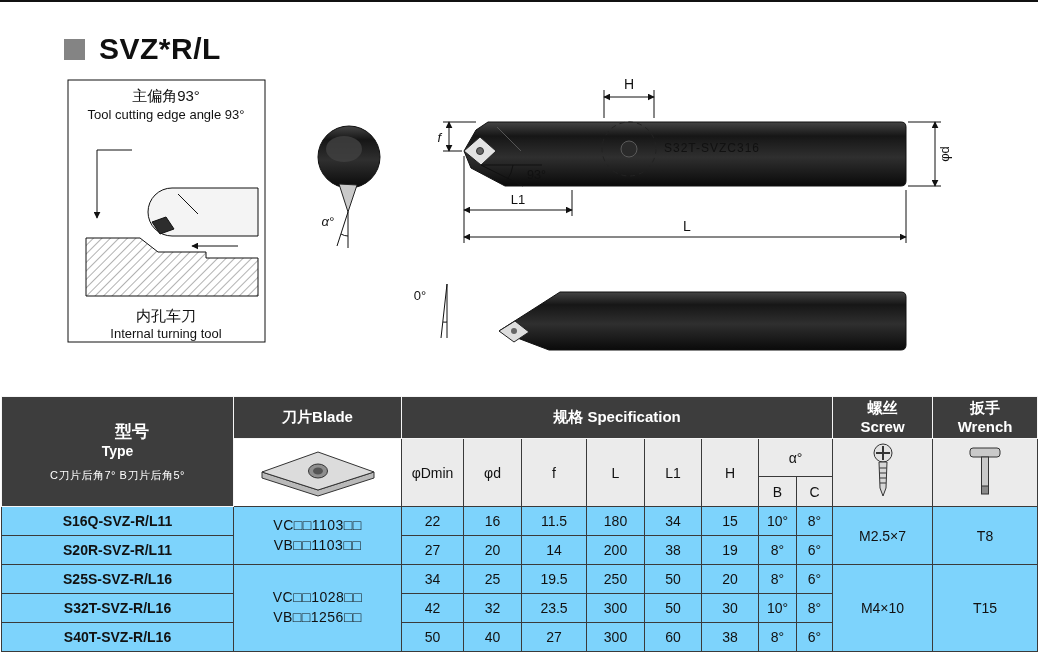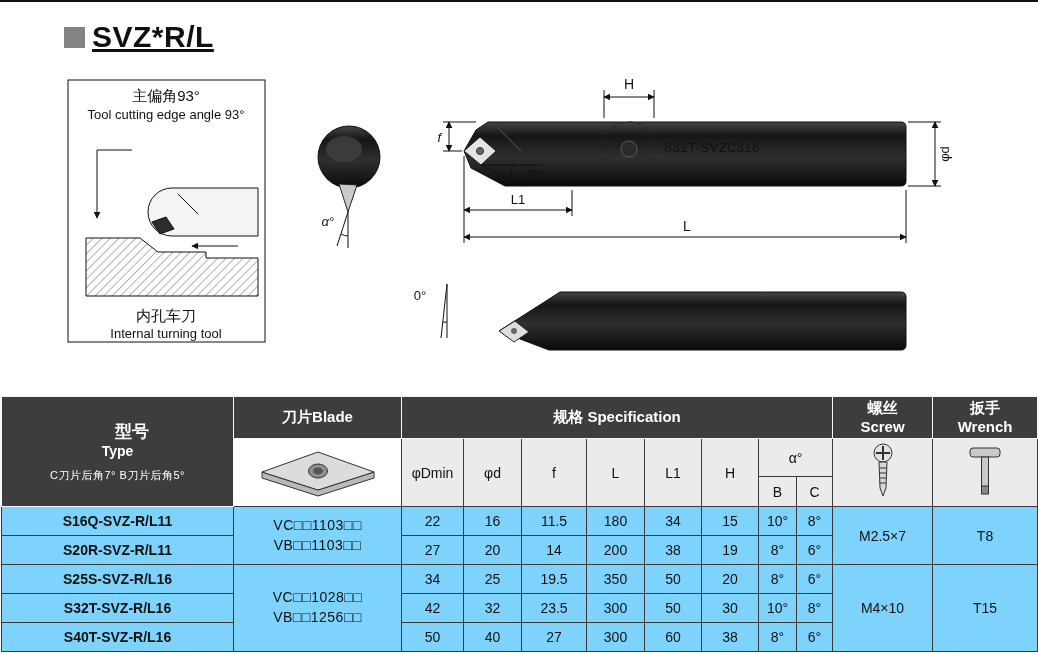--- a/index.html
+++ b/index.html
@@ -3,21 +3,21 @@
 <meta charset="utf-8">
 <style>
   html,body { margin:0; padding:0; background:#fff; }
   .page {
     position:relative; width:1038px; height:654px; background:#fff;
     font-family:"Liberation Sans", sans-serif; color:#111; overflow:hidden;
   }
   .top-rule { position:absolute; top:0; left:0; width:1038px; height:2px; background:#111; }
 
   
-  .title-row { position:absolute; top:20px; left:64px; display:flex; align-items:center; gap:7px; z-index:5;text-decoration:underline; }
+  .title-row { position:absolute; top:32px; left:64px; display:flex; align-items:center; gap:14px; z-index:5; }
   .title-square { width:21px; height:21px; background:#848484; }
   .title-text { font-size:30px; font-weight:bold; letter-spacing:0.5px; color:#101010; }
 
   
   .diagram { position:absolute; top:0; left:0; }
   svg text { font-family:"Liberation Sans", sans-serif; fill:#111; }
 
   
   .spec-table {
     position:absolute; left:1px; top:396px; width:1036px;
@@ -254,21 +254,21 @@
       </tr>
       <tr>
         <td class="type-cell">S25S-SVZ-R/L16</td>
         <td rowspan="3" class="blade-cell">
           <div>VC□□1028□□</div>
           <div>VB□□1256□□</div>
         </td>
         <td>34</td>
         <td>25</td>
         <td>19.5</td>
-        <td>350</td>
+        <td>250</td>
         <td>50</td>
         <td>20</td>
         <td>8°</td>
         <td>6°</td>
         <td rowspan="3" class="screw-cell">M4×10</td>
         <td rowspan="3" class="wrench-cell">T15</td>
       </tr>
       <tr>
         <td class="type-cell">S32T-SVZ-R/L16</td>
         <td>42</td>

